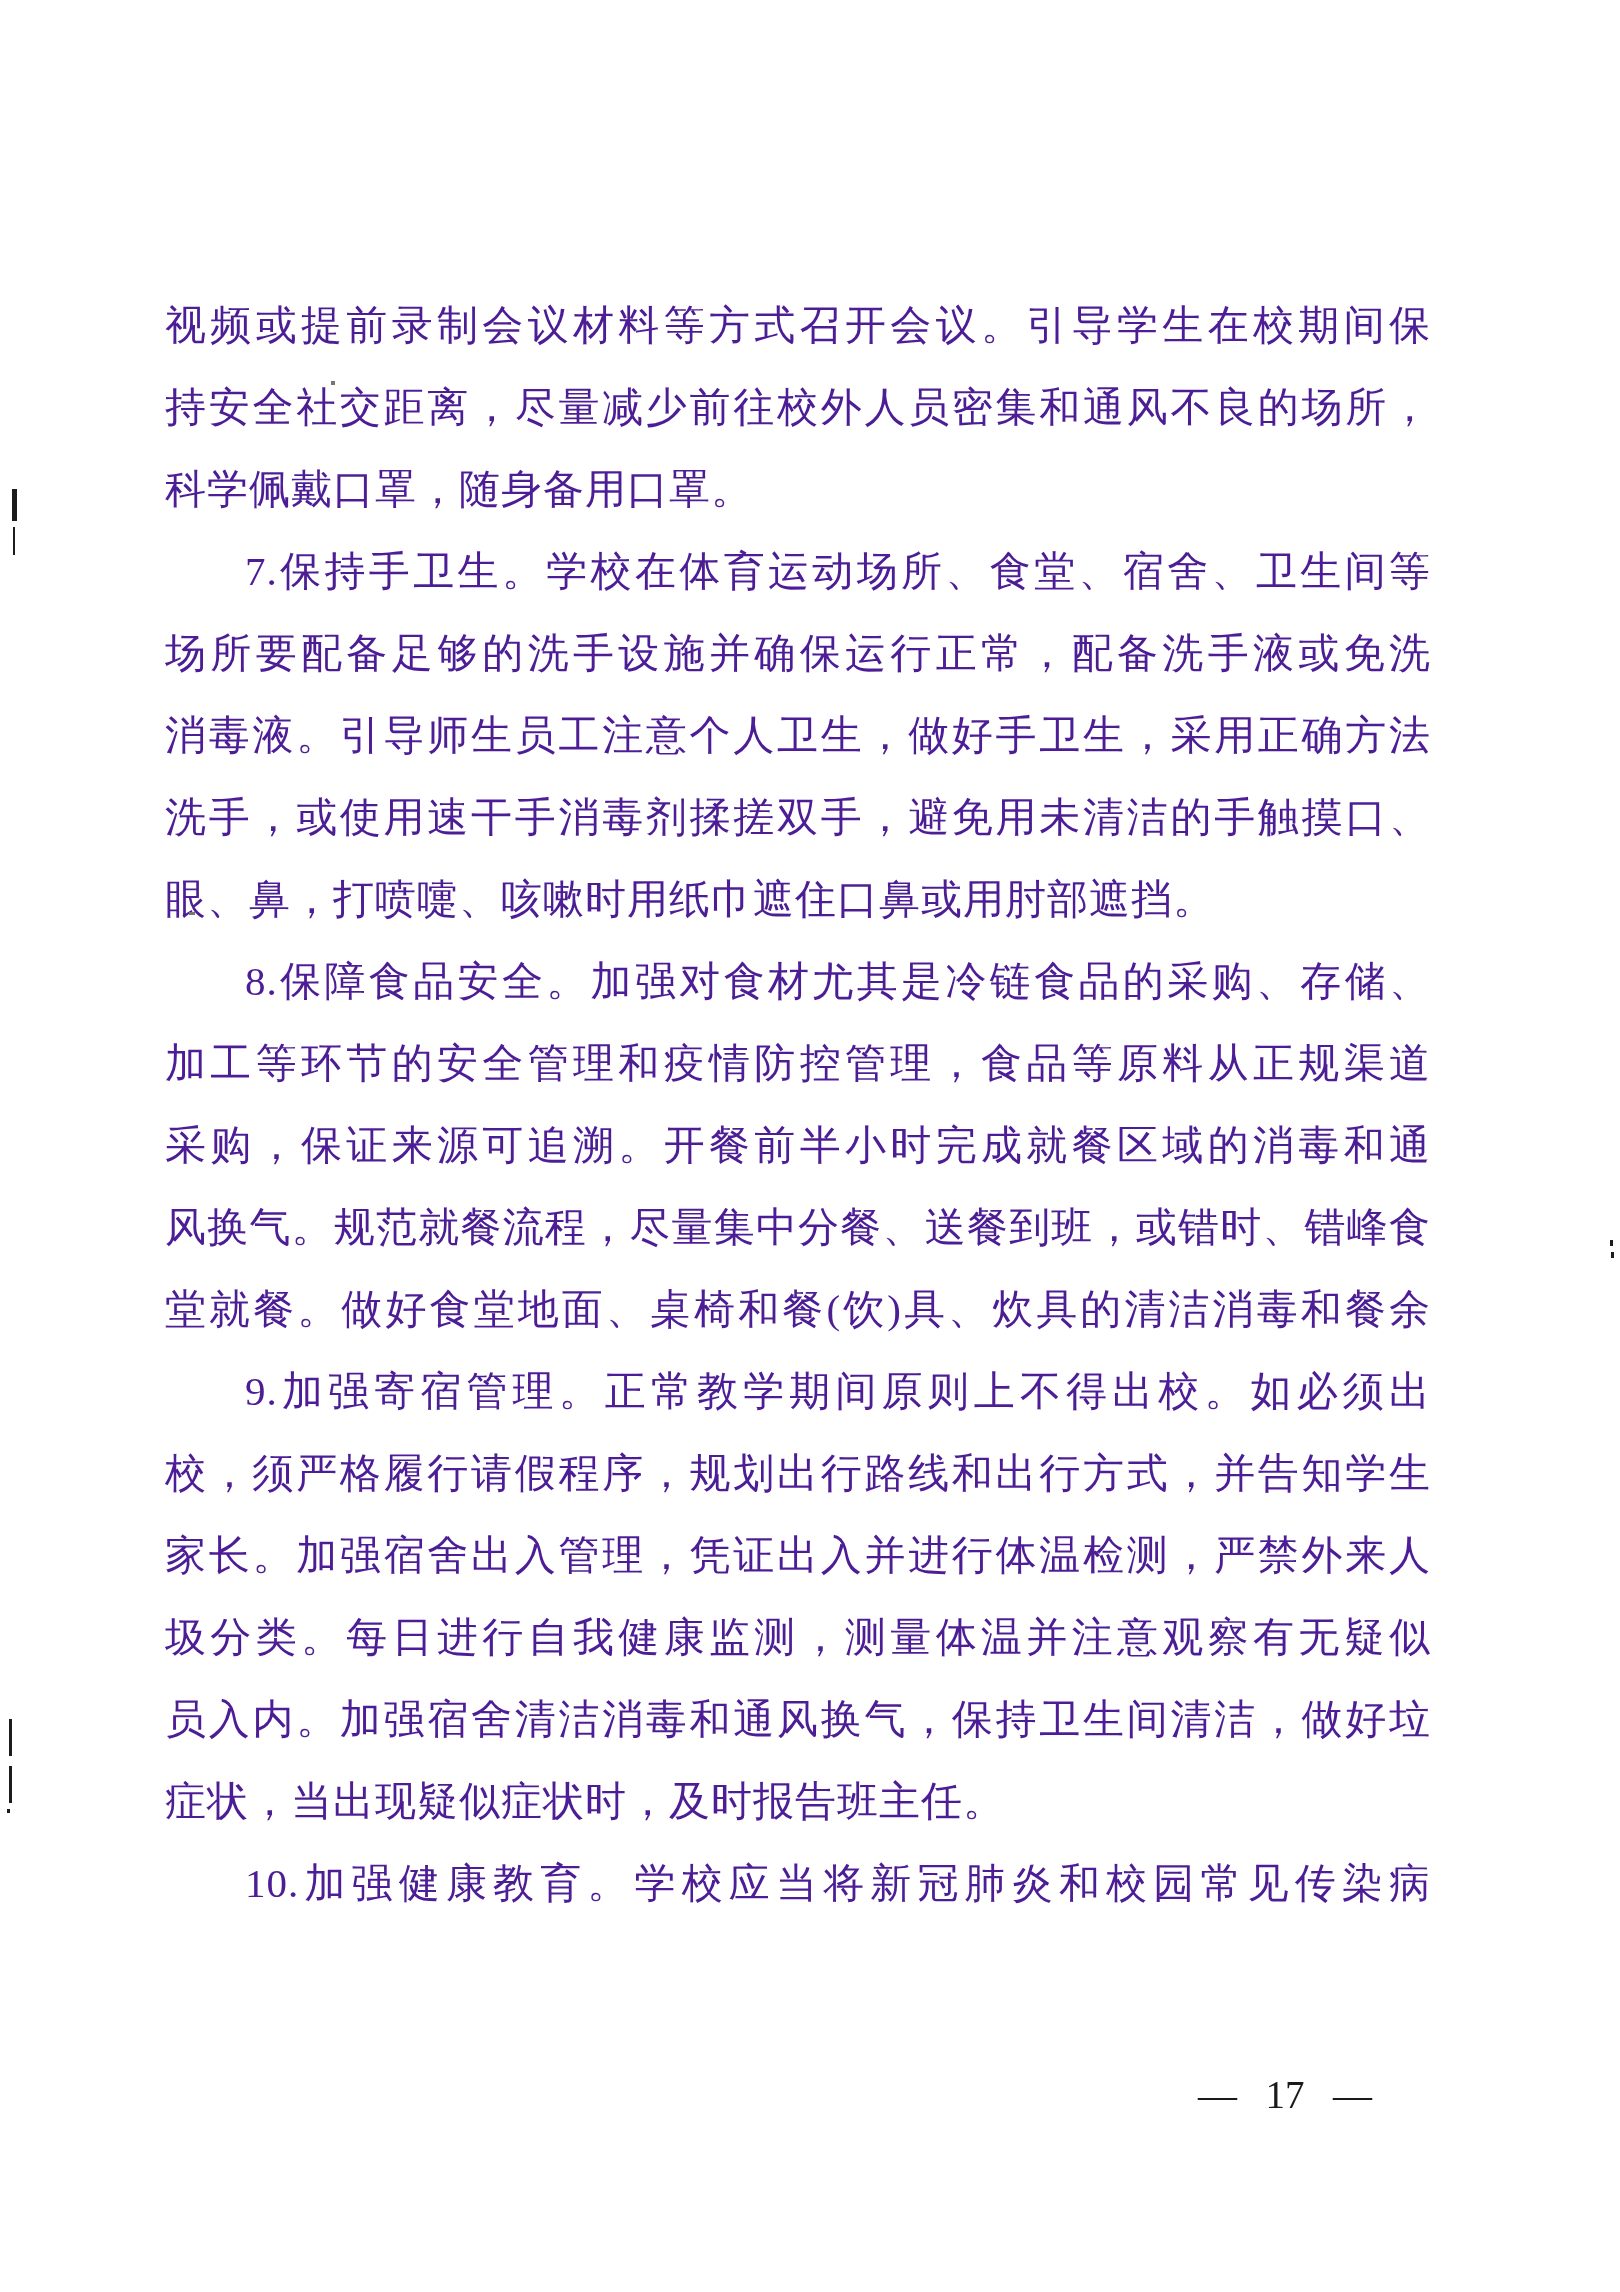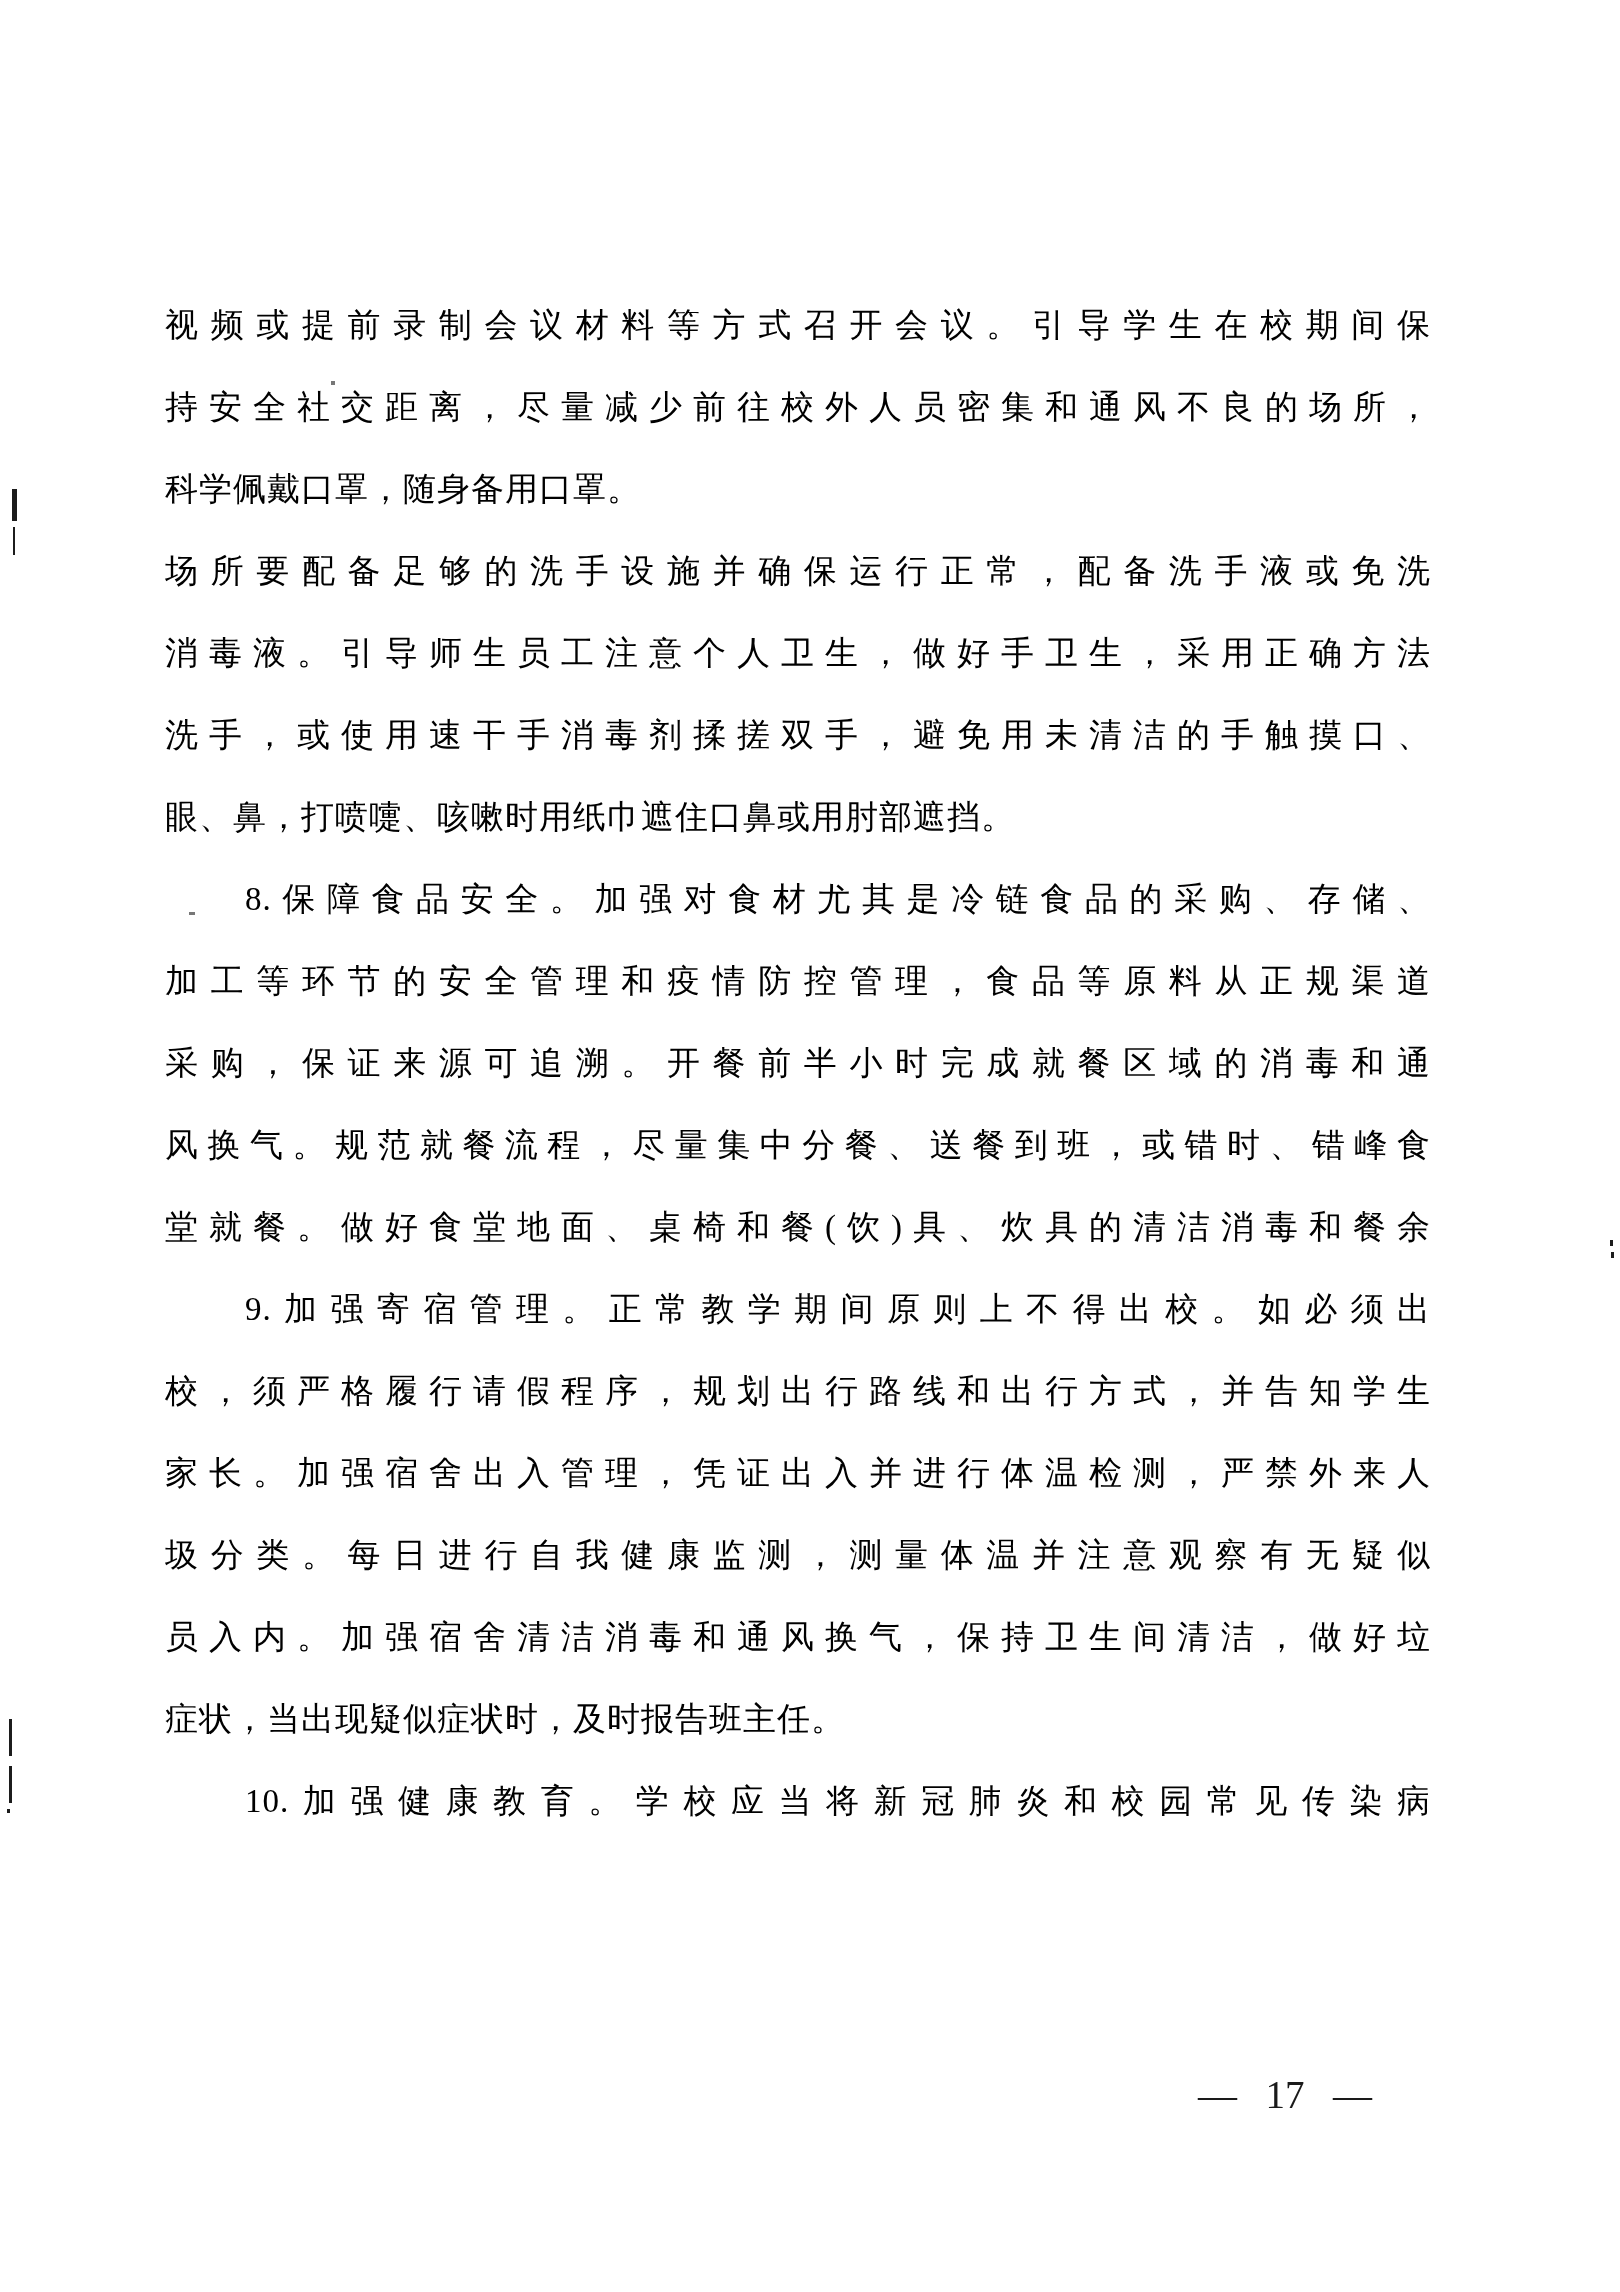--- a/index.html
+++ b/index.html
@@ -12,22 +12,22 @@
     position: relative;
     background: #ffffff;
     font-family: "Liberation Serif", serif;
     overflow: hidden;
   }
   .text-block {
     position: absolute;
     left: 165px;
     top: 284px;
     width: 1266px;
-    color: #000000;
-    font-size: 33px;
+    color: #4c1d95;
+    font-size: 41px;
   }
   .line {
     height: 82px;
     line-height: 82px;
     white-space: nowrap;
     letter-spacing: 1px;
   }
   .line.j {
     white-space: normal;
     text-align: justify;
@@ -64,20 +64,21 @@
     background: #777777;
   }
 </style>
 </head>
 <body>
 
 <div class="text-block">
   <div class="line j">视频或提前录制会议材料等方式召开会议。引导学生在校期间保</div>
   <div class="line j">持安全社交距离，尽量减少前往校外人员密集和通风不良的场所，</div>
   <div class="line end">科学佩戴口罩，随身备用口罩。</div>
+  <div class="line j indent">7.保持手卫生。学校在体育运动场所、食堂、宿舍、卫生间等</div>
   <div class="line j">场所要配备足够的洗手设施并确保运行正常，配备洗手液或免洗</div>
   <div class="line j">消毒液。引导师生员工注意个人卫生，做好手卫生，采用正确方法</div>
   <div class="line j">洗手，或使用速干手消毒剂揉搓双手，避免用未清洁的手触摸口、</div>
   <div class="line end">眼、鼻，打喷嚏、咳嗽时用纸巾遮住口鼻或用肘部遮挡。</div>
   <div class="line j indent">8.保障食品安全。加强对食材尤其是冷链食品的采购、存储、</div>
   <div class="line j">加工等环节的安全管理和疫情防控管理，食品等原料从正规渠道</div>
   <div class="line j">采购，保证来源可追溯。开餐前半小时完成就餐区域的消毒和通</div>
   <div class="line j">风换气。规范就餐流程，尽量集中分餐、送餐到班，或错时、错峰食</div>
   <div class="line j">堂就餐。做好食堂地面、桌椅和餐(饮)具、炊具的清洁消毒和餐余</div>
   <div class="line j indent">9.加强寄宿管理。正常教学期间原则上不得出校。如必须出</div>

